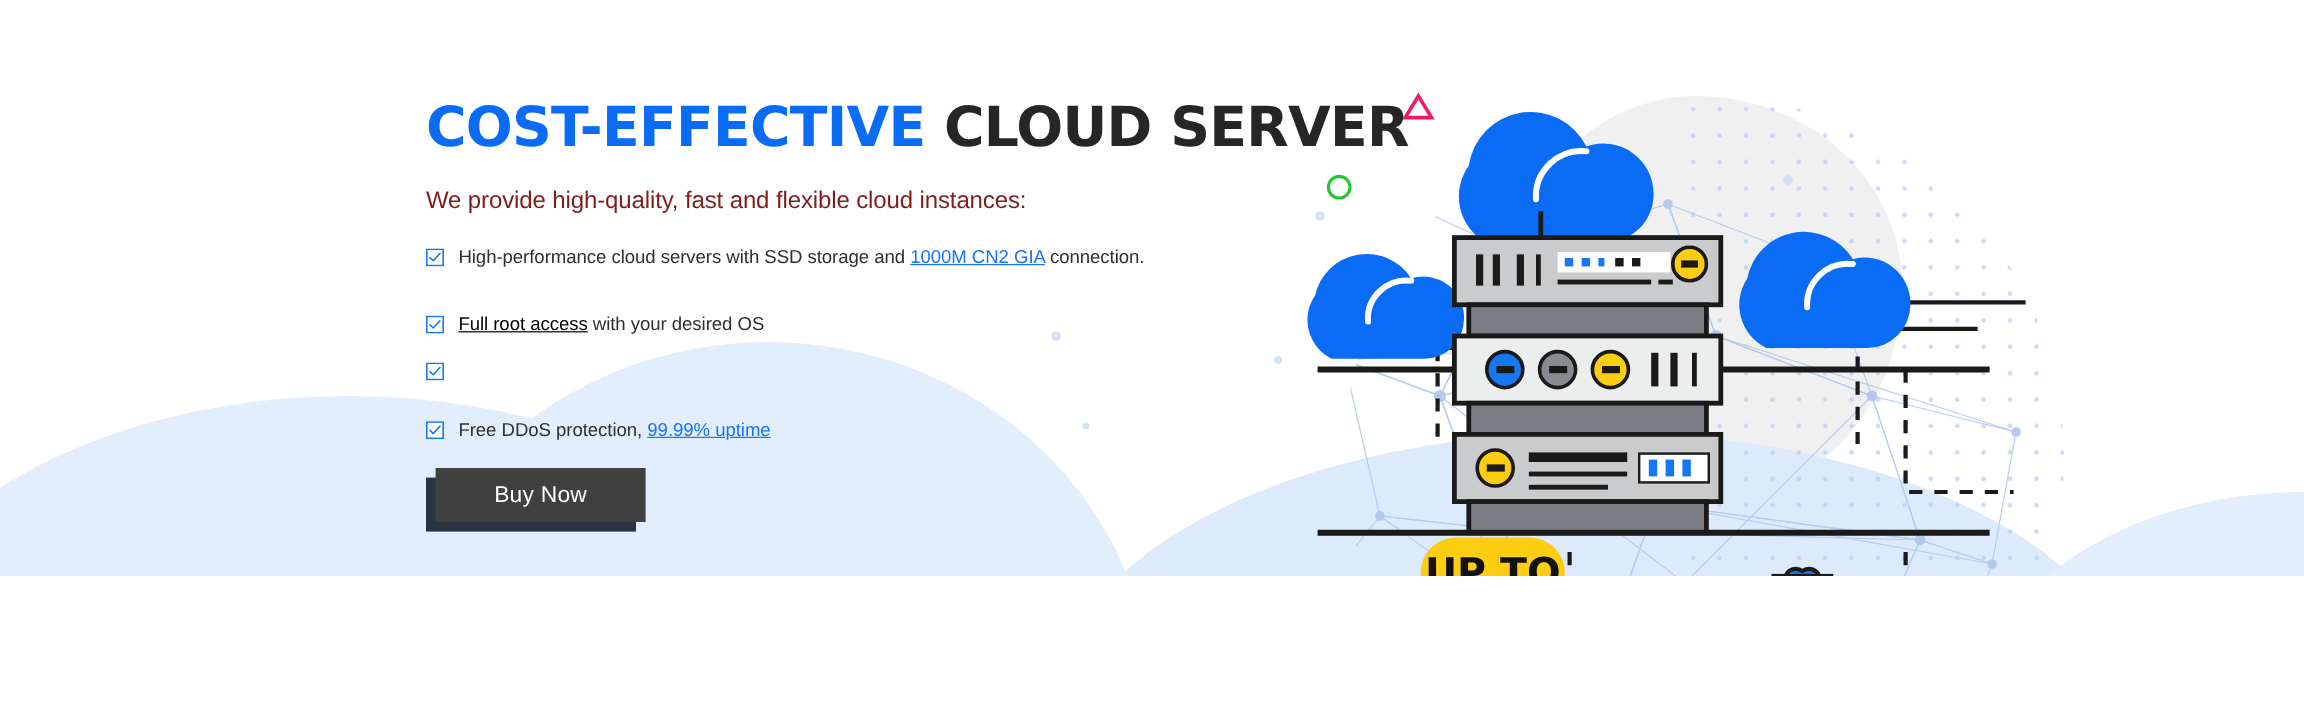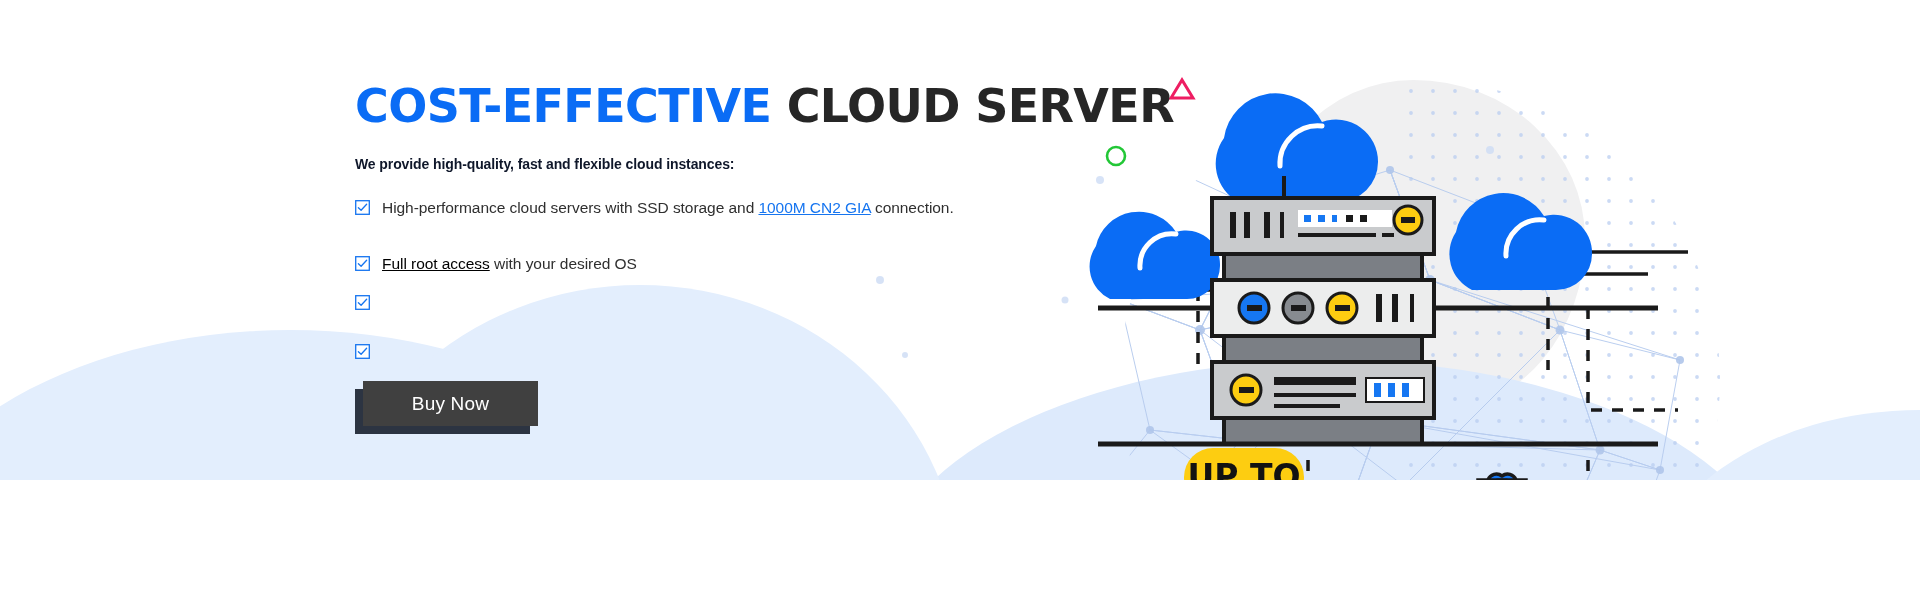--- a/index.html
+++ b/index.html
@@ -36,21 +36,21 @@
 
   
   .content{position:absolute;left:355px;top:82px;width:720px;z-index:6;}
   .headline{
     font-family:"DejaVu Sans", sans-serif;
     font-weight:bold;font-size:46px;letter-spacing:-0.6px;line-height:1.05;
     color:#262626;margin:0 0 0 0;white-space:nowrap;
   }
   .headline .hl-accent{color:#0a6cf5;}
   .subtitle{
-    margin:26px 0 0 0;font-size:14px;font-weight:bold;color:#0f172a;
+    margin:26px 0 0 0;font-size:20px;font-weight:normal;color:#7f1d1d;
     letter-spacing:-0.1px;
   }
   .feature-list{list-style:none;margin:26px 0 0 0;padding:0;}
   .feature-item{display:flex;align-items:flex-start;gap:12px;font-size:15.5px;color:#2f2f2f;letter-spacing:-0.05px;}
   .feature-item.gap-lg{margin-bottom:36px;}
   .feature-item.gap-sm{margin-bottom:20px;}
   .feature-item.gap-md{margin-bottom:32px;}
   .check-box{flex:0 0 auto;width:15px;height:15px;margin-top:2px;display:block;}
   .feature-text{line-height:1.25;}
   .link-blue{color:#1675f0;text-align:center;}
@@ -180,20 +180,21 @@
           <rect x="0.75" y="0.75" width="14.5" height="14.5" fill="#fff" stroke="#1675f0" stroke-width="1.4"></rect>
           <path d="M3.6 8.2 L6.5 11 L12.4 4.6" fill="none" stroke="#1675f0" stroke-width="1.4" stroke-linecap="round" stroke-linejoin="round"></path>
         </svg>
       </li>
 
       <li class="feature-item">
         <svg class="check-box" viewBox="0 0 16 16">
           <rect x="0.75" y="0.75" width="14.5" height="14.5" fill="#fff" stroke="#1675f0" stroke-width="1.4"></rect>
           <path d="M3.6 8.2 L6.5 11 L12.4 4.6" fill="none" stroke="#1675f0" stroke-width="1.4" stroke-linecap="round" stroke-linejoin="round"></path>
         </svg>
+        <span class="feature-text"><span>Free DDoS protection, </span><a class="link-blue" href="#">99.99% uptime</a></span>
       </li>
 
     </ul>
 
     <div class="btn-wrap">
       <div class="btn-shadow"></div>
       <button class="buy-btn">Buy Now</button>
     </div>
   </div>
 

